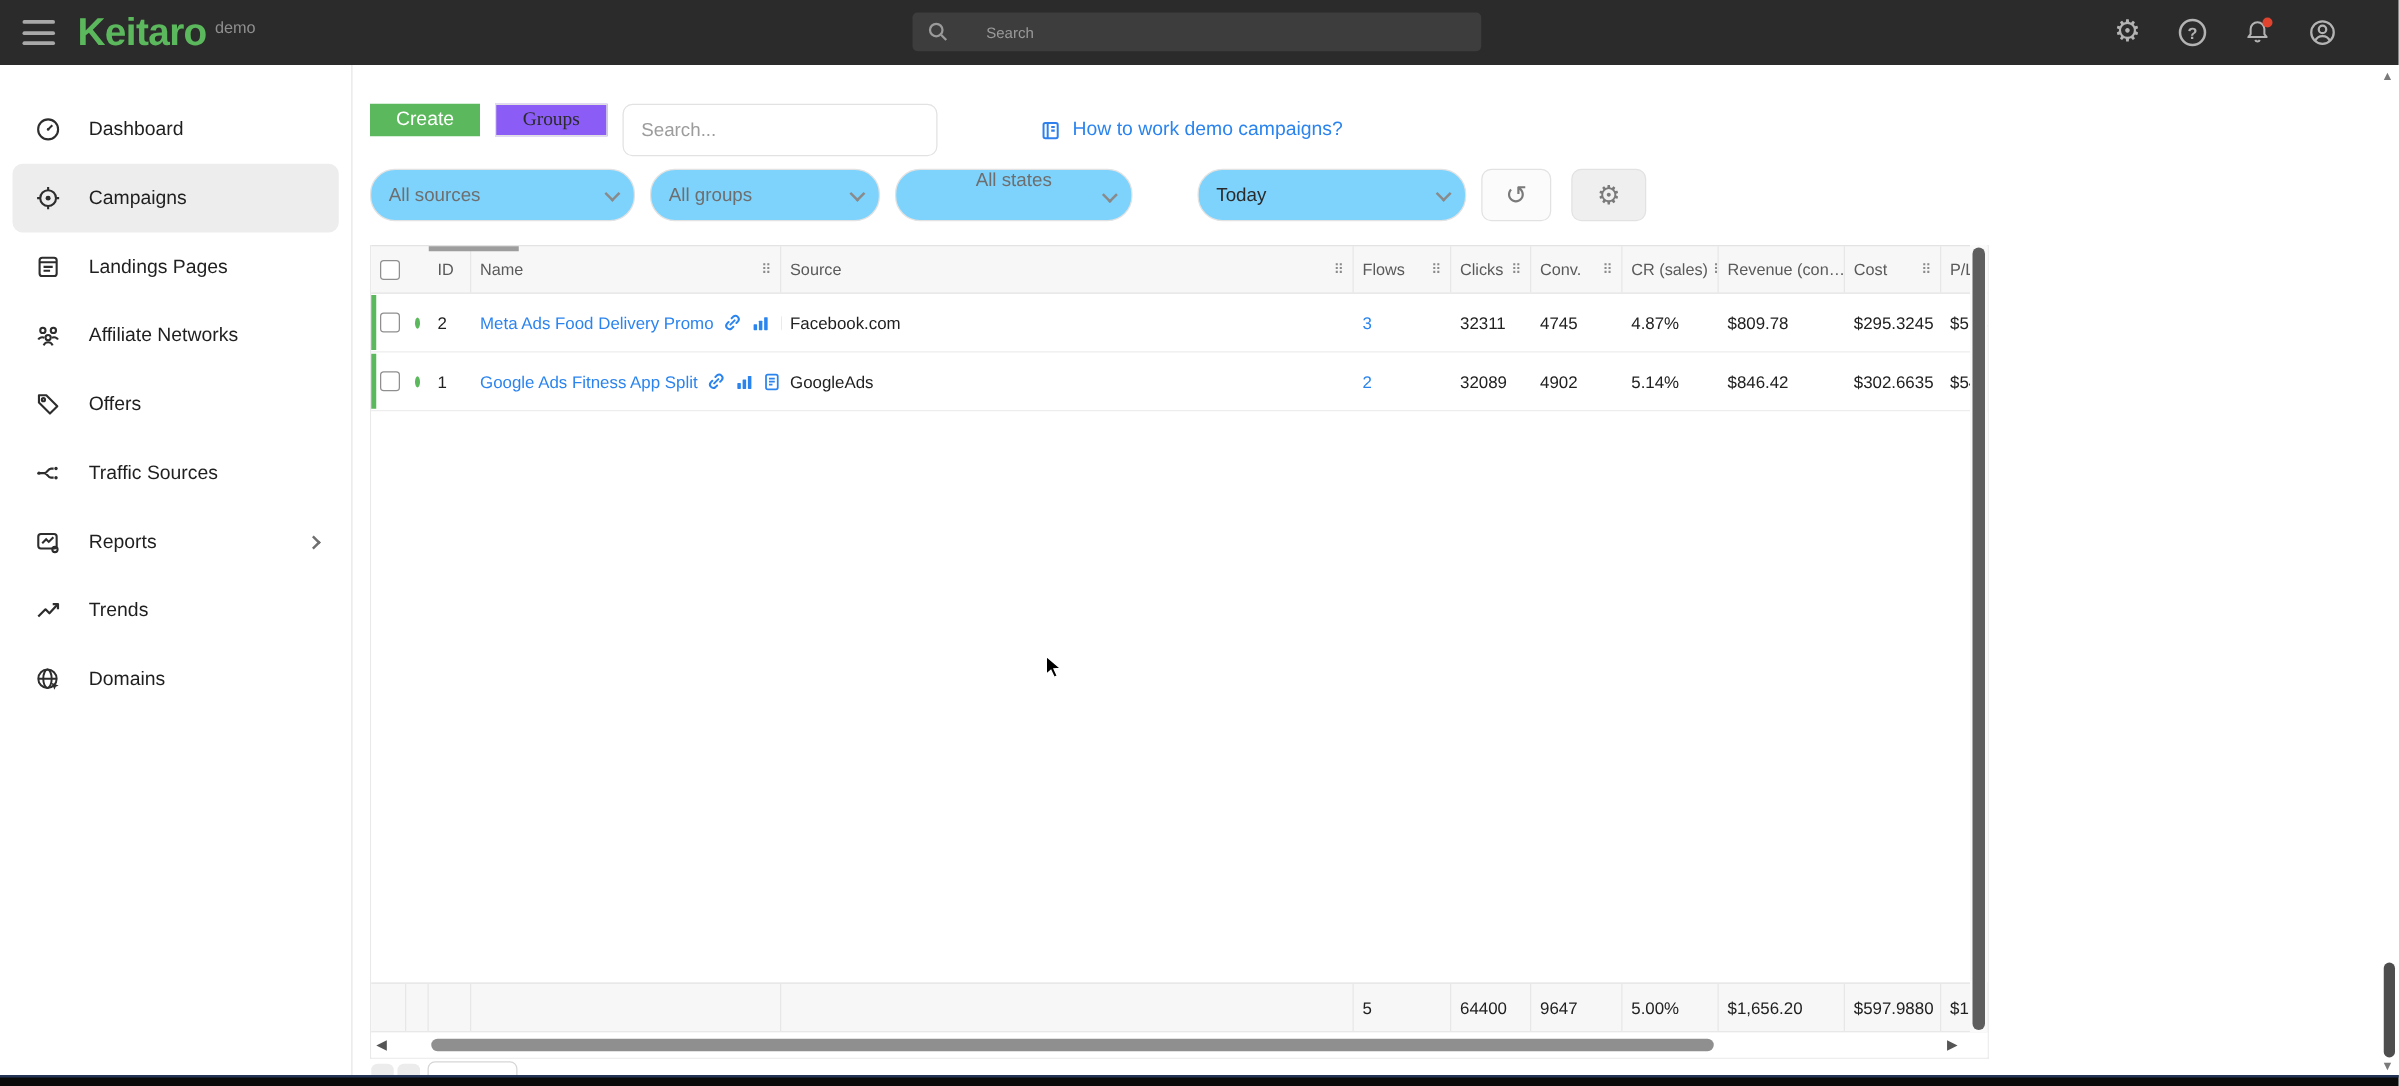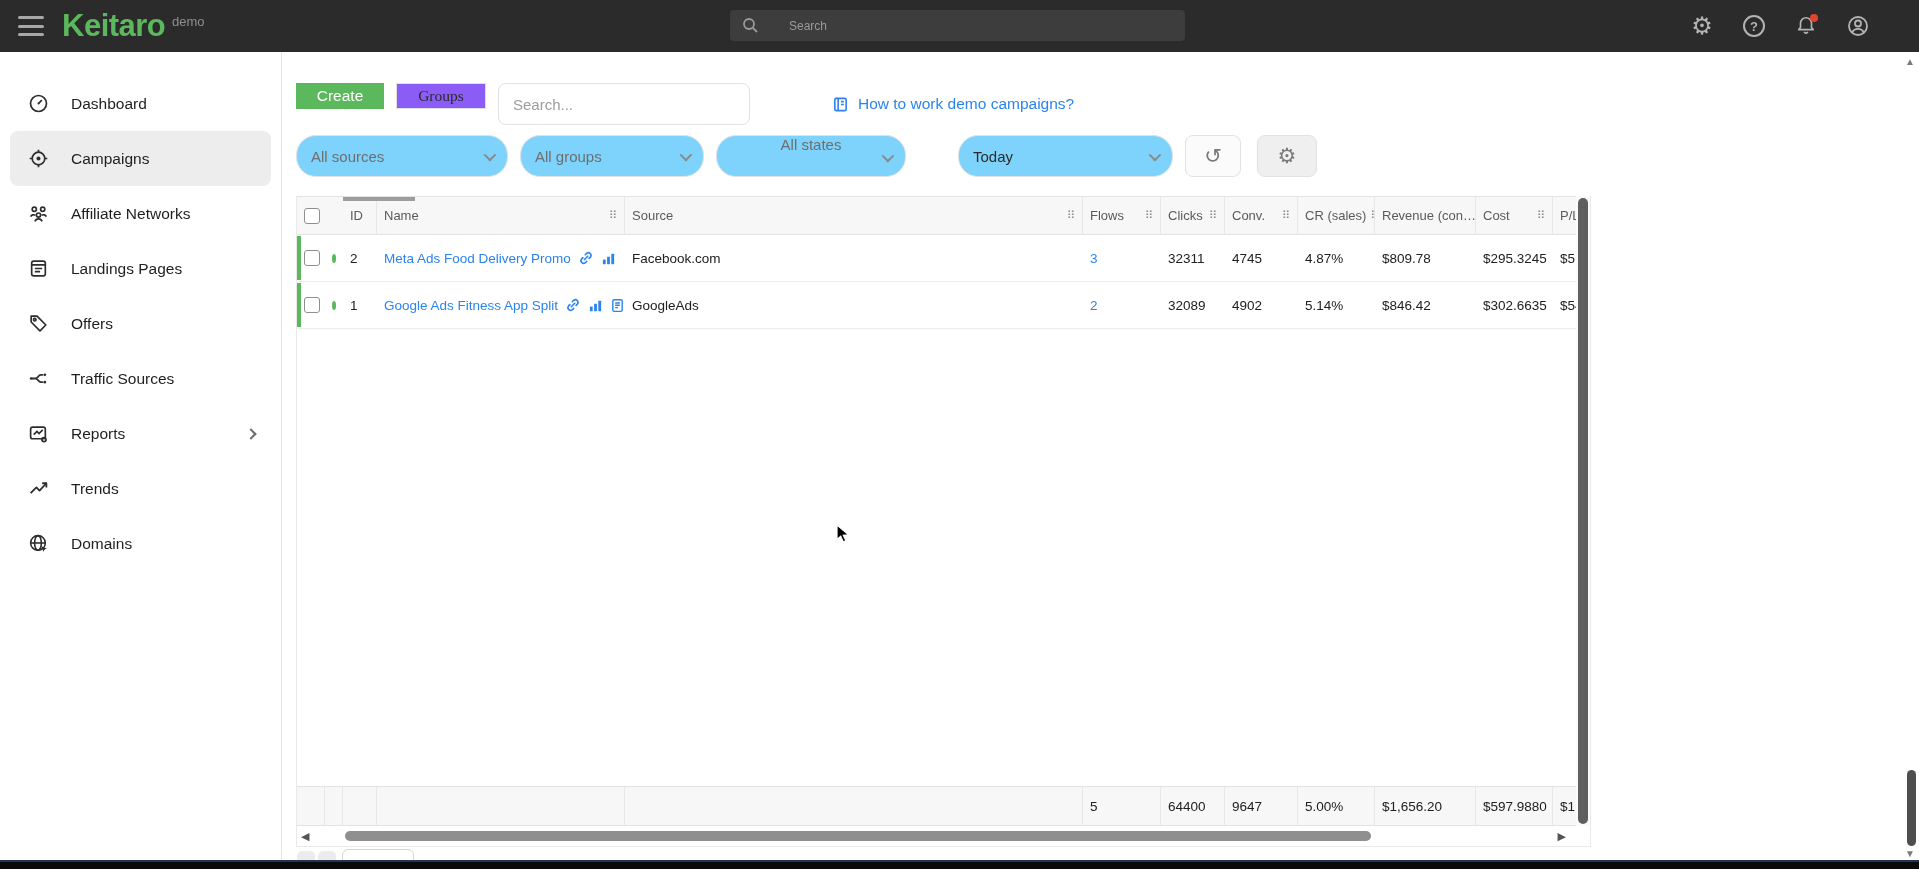--- a/index.html
+++ b/index.html
@@ -143,33 +143,33 @@
   <div class="sb-item active">
     <svg width="21" height="21" viewBox="0 0 20 20" fill="none" stroke="#2d2d2d" stroke-width="1.6">
         <circle cx="10" cy="10" r="6"></circle>
         <circle cx="10" cy="10" r="1.9" fill="#2d2d2d" stroke="none"></circle>
         <path d="M10 1.6v2.8M10 15.6v2.8M1.6 10h2.8M15.6 10h2.8"></path>
       </svg>
     <span>Campaigns</span>
   </div>
   <div class="sb-item">
     <svg width="21" height="21" viewBox="0 0 20 20" fill="none" stroke="#2d2d2d" stroke-width="1.6">
+        <rect x="3.5" y="3" width="13" height="14" rx="2"></rect>
+        <path d="M3.5 6.5h13M6.5 10h7M6.5 13h5"></path>
+      </svg>
+    <span>Landings Pages</span>
+  </div>
+  <div class="sb-item">
+    <svg width="21" height="21" viewBox="0 0 20 20" fill="none" stroke="#2d2d2d" stroke-width="1.6">
         <circle cx="6" cy="6" r="2"></circle>
         <circle cx="14" cy="6" r="2"></circle>
         <circle cx="10" cy="11.5" r="2"></circle>
         <path d="M2.5 13a3.4 3.4 0 0 1 4.6-1.4M17.5 13a3.4 3.4 0 0 0-4.6-1.4M6.6 17.5a3.6 3.6 0 0 1 6.8 0"></path>
       </svg>
     <span>Affiliate Networks</span>
-  </div>
-  <div class="sb-item">
-    <svg width="21" height="21" viewBox="0 0 20 20" fill="none" stroke="#2d2d2d" stroke-width="1.6">
-        <rect x="3.5" y="3" width="13" height="14" rx="2"></rect>
-        <path d="M3.5 6.5h13M6.5 10h7M6.5 13h5"></path>
-      </svg>
-    <span>Landings Pages</span>
   </div>
   <div class="sb-item">
     <svg width="21" height="21" viewBox="0 0 20 20" fill="none" stroke="#2d2d2d" stroke-width="1.6" stroke-linejoin="round">
         <path d="M3 3h5.6L17 11.4 11.4 17 3 8.6z"></path>
         <circle cx="6.4" cy="6.4" r="1.2"></circle>
       </svg>
     <span>Offers</span>
   </div>
   <div class="sb-item">
     <svg width="21" height="21" viewBox="0 0 20 20" fill="none" stroke="#2d2d2d" stroke-width="1.7">

